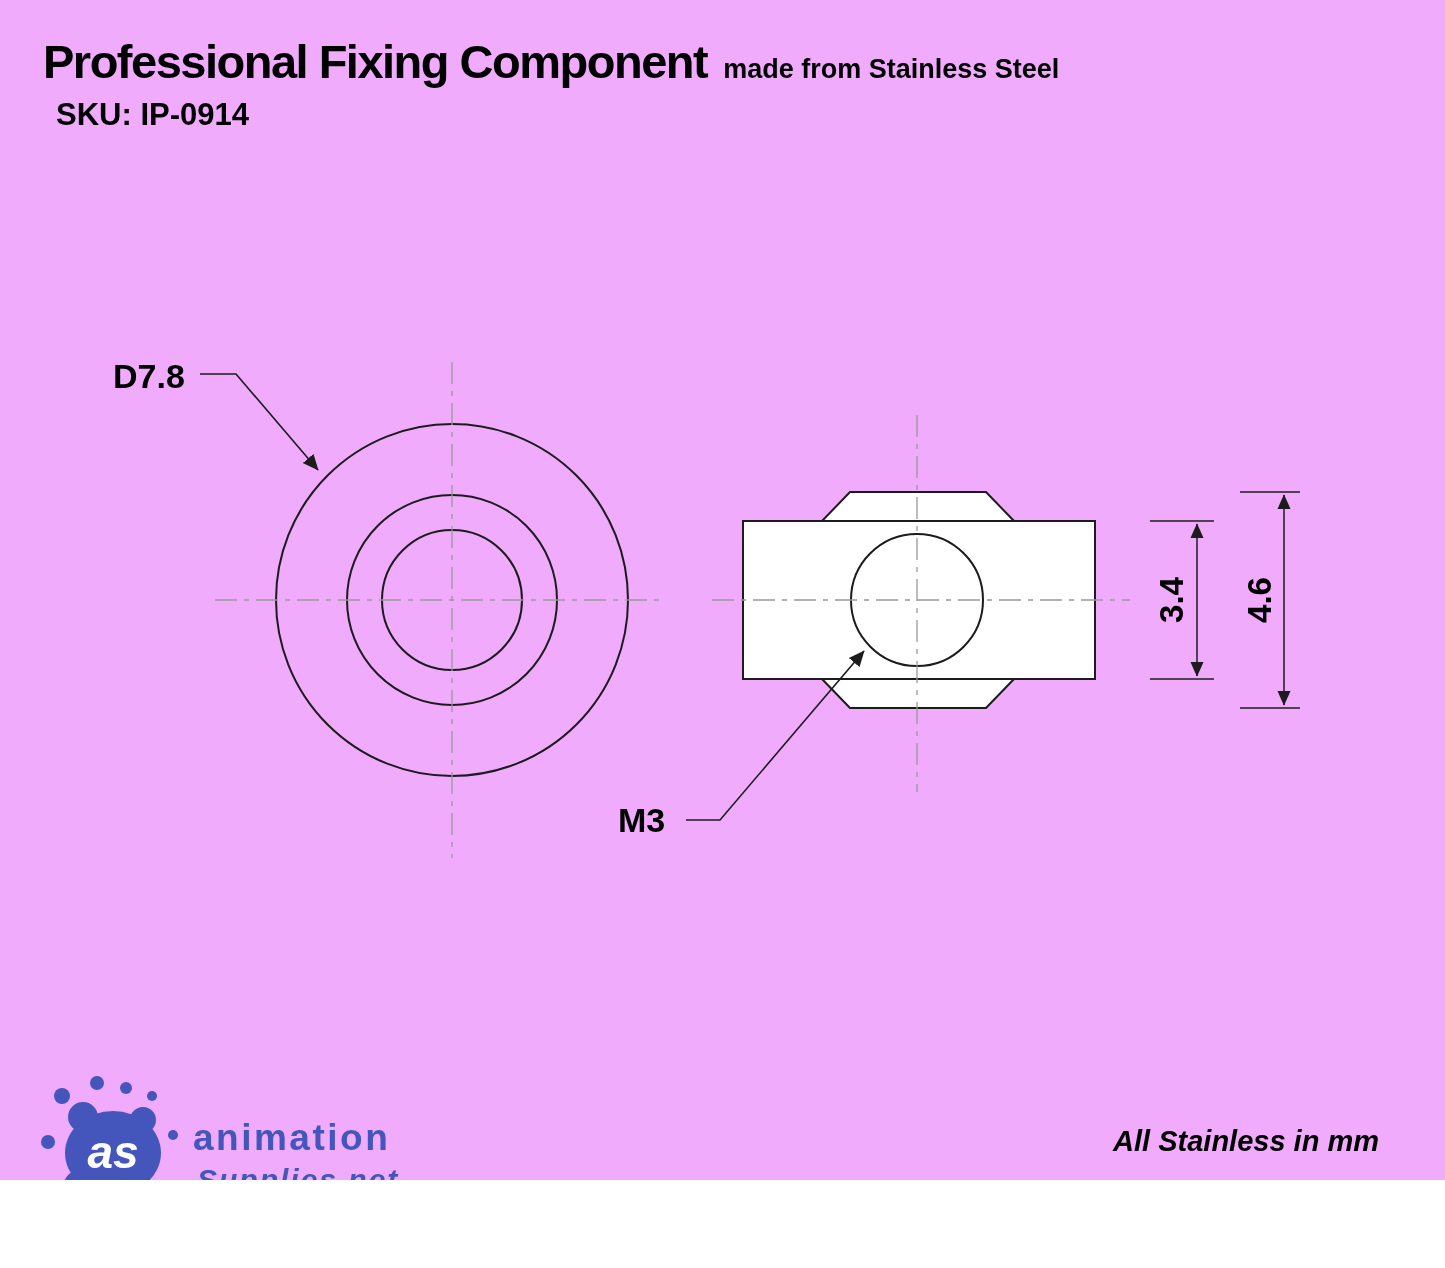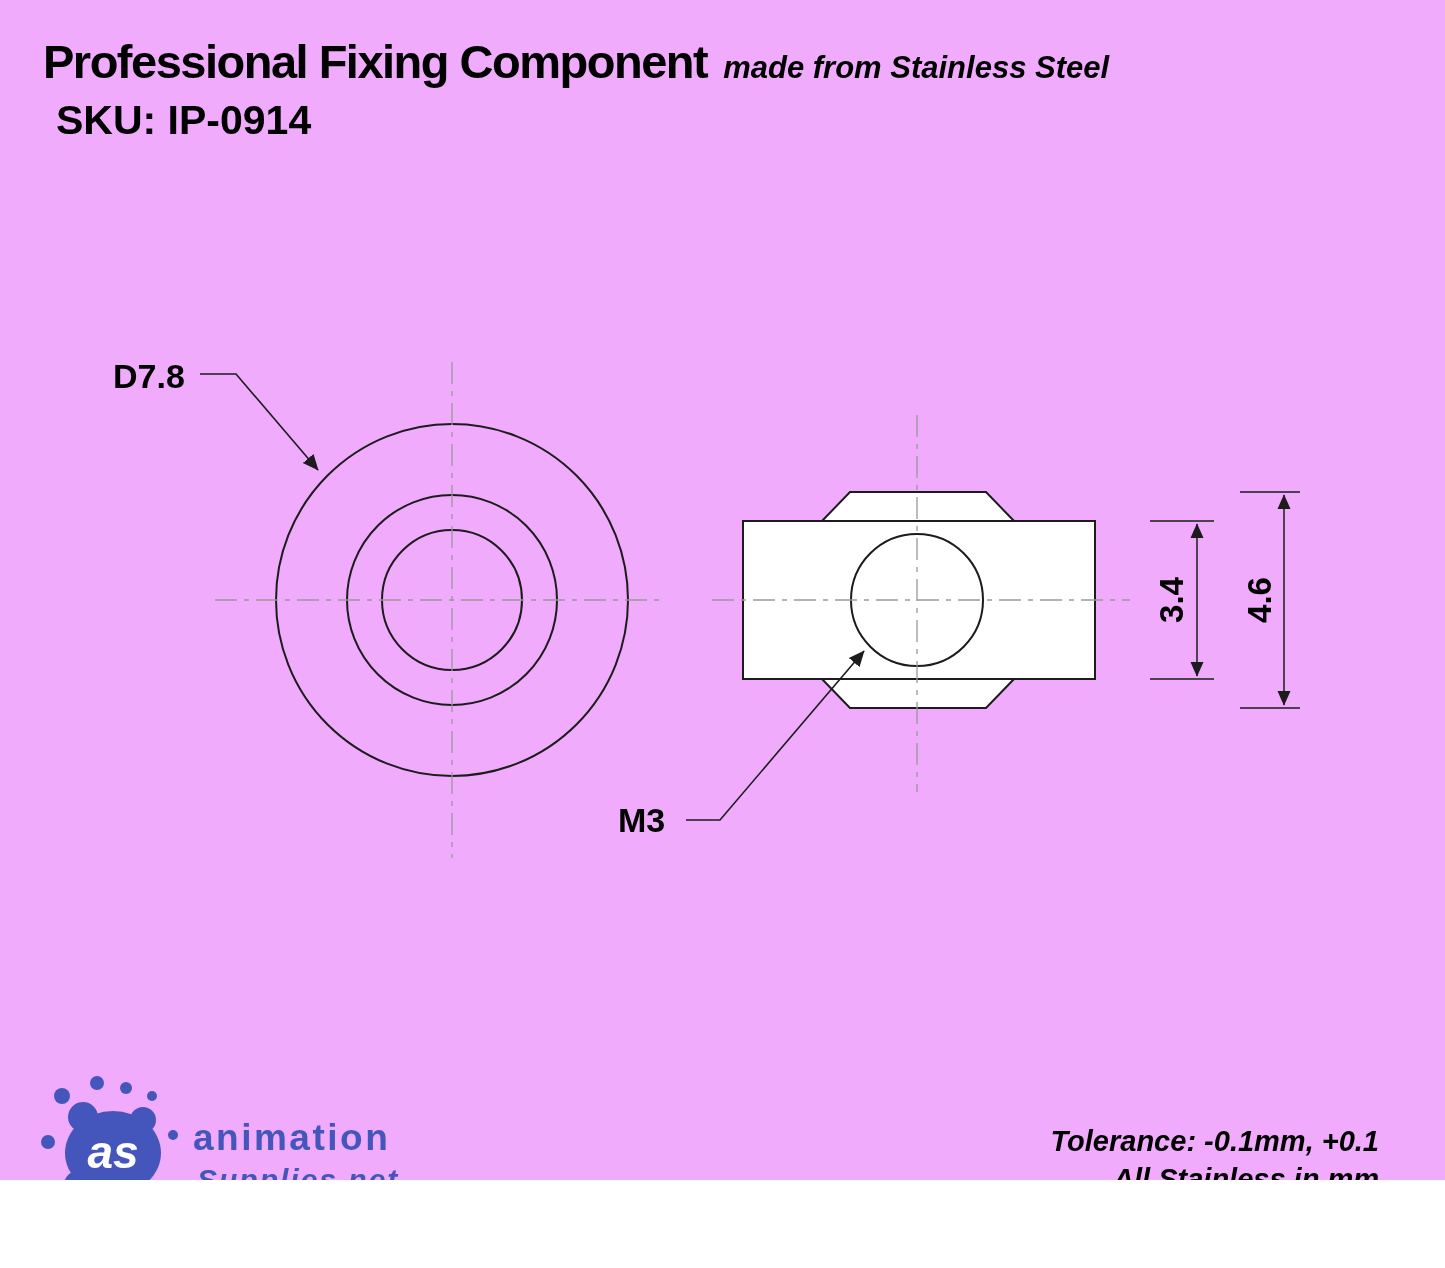--- a/index.html
+++ b/index.html
@@ -5,22 +5,22 @@
   html, body { margin: 0; padding: 0; background: #ffffff; }
   body {
     width: 1445px; height: 1268px;
     font-family: "Liberation Sans", sans-serif;
     color: #000;
   }
   .page { position: relative; width: 1445px; height: 1180px; background: #f0abfc; overflow: hidden; }
   .header { position: absolute; left: 43px; top: 34px; }
   .title-line { display: flex; align-items: baseline; gap: 16px; white-space: nowrap; }
   .title { font-size: 47px; font-weight: 700; letter-spacing: -1.5px; }
-  .subtitle { font-size: 31px; font-weight: 700; font-style: italic; }
-  .sku { font-size: 41px; font-weight: 600; margin: 8px 0 0 13px; }
+  .subtitle { font-size: 27px; font-weight: 700; }
+  .sku { font-size: 31px; font-weight: 600; margin: 8px 0 0 13px; }
   .drawing-svg { position: absolute; left: 0; top: 0; }
   .tolerance {
     position: absolute; right: 66px; top: 1122px;
     text-align: right; font-size: 29px; font-weight: 700; font-style: italic;
     line-height: 1.32;
   }
 </style>
 </head>
 <body>
 
@@ -102,17 +102,16 @@
         <circle cx="167" cy="1203" r="5"></circle>
         <circle cx="173" cy="1135" r="5"></circle>
       </g>
       <text x="113" y="1168" font-size="46" font-weight="700" font-style="italic" fill="#ffffff" text-anchor="middle">as</text>
       <text x="193" y="1150" font-size="37" font-weight="700" fill="#4456bb" letter-spacing="2.5">animation</text>
       <text x="197" y="1190" font-size="30" font-weight="700" font-style="italic" fill="#4456bb" letter-spacing="2">Supplies.net</text>
     </g>
   </svg>
 
   <div class="tolerance">
-    <div>Tolerance: -0.1mm, +0.1</div>
     <div>All Stainless in mm</div>
   </div>
 
 </div>
 
 </body></html>

